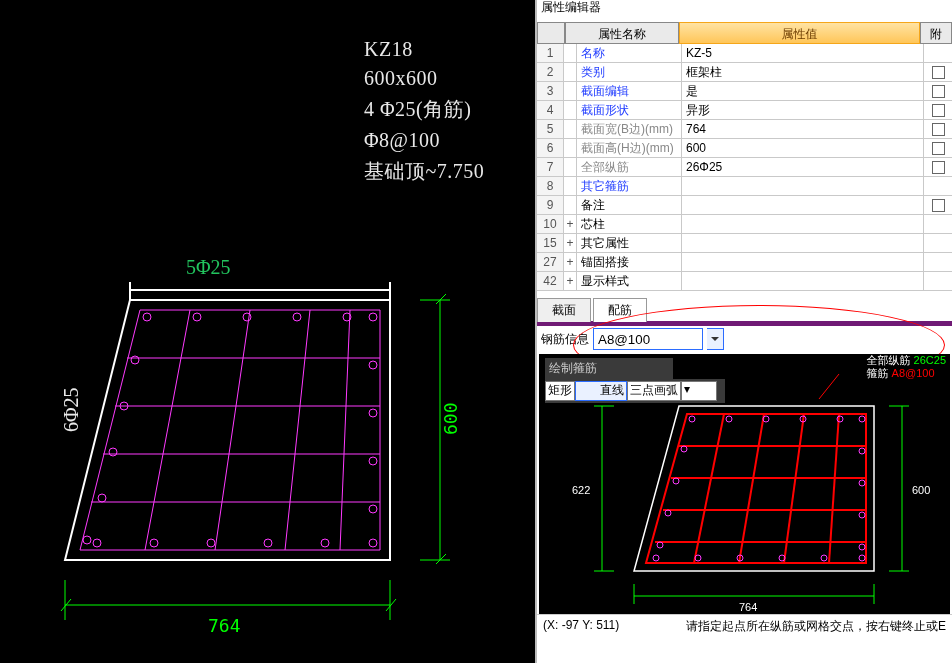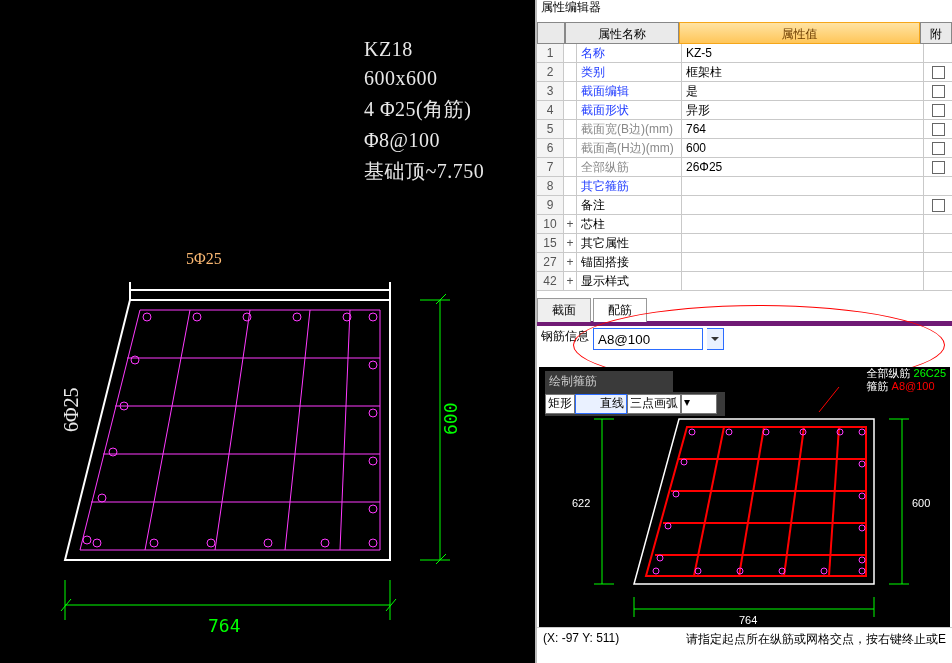--- a/index.html
+++ b/index.html
@@ -3,21 +3,21 @@
 <meta charset="utf-8">
 <style>
   html, body { margin:0; padding:0; font-family:"Microsoft YaHei","SimSun",sans-serif; font-size:12px; background:#fff; }
   .root { display:flex; width:952px; height:663px; overflow:hidden; }
 
   
   .cad { flex:0 0 535px; background:#000; color:#fff; position:relative; }
   .cad-notes { position:absolute; left:364px; top:38px; color:#e8e8e8; font-size:20px; font-family:"KaiTi","SimSun",serif; letter-spacing:0.5px; }
   .cad-notes div { margin-bottom:6px; white-space:nowrap; }
 
-  .dim-top-text { position:absolute; left:186px; top:250px; color:#fdba74; font-size:16px; font-family:"KaiTi","SimSun",serif; }
+  .dim-top-text { position:absolute; left:186px; top:256px; color:#22c55e; font-size:20px; font-family:"KaiTi","SimSun",serif; }
   .dim-left-text { position:absolute; left:60px; top:432px; color:#e8e8e8; font-size:20px; transform:rotate(-90deg); transform-origin:left top; font-family:"KaiTi","SimSun",serif; }
 
   .shape-wrap { position:absolute; left:0px; top:280px; width:520px; height:380px; }
   svg { display:block; }
 
   .outline { fill:none; stroke:#fff; stroke-width:2; }
   .grid { stroke:#ff3aff; stroke-width:1; }
   .circle { fill:none; stroke:#ff3aff; stroke-width:1; }
 
   .dim-line-g { stroke:#00ff00; stroke-width:1; fill:none; }
@@ -43,21 +43,21 @@
   .pname.gray { color:#888; }
 
   .tabs { display:flex; margin-top:6px; border-bottom:5px solid #701a75; }
   .tab { padding:3px 14px; border:1px solid #999; border-bottom:none; margin-right:2px; background:#efefef; position:relative; top:1px; }
   .tab.active { background:#fff; }
 
   .actions { display:flex; flex-wrap:nowrap; gap:6px; padding:6px 4px 4px; overflow:hidden; }
   .actions .ab { font-size:12px; white-space:nowrap; color:#000; padding:1px 3px; border:1px solid transparent; }
   .actions .ab.sel { border:1px solid #2b6cff; background:#eaf1ff; }
 
-  .rebar-line { display:flex; padding:2px 4px 17px; gap:4px; }
+  .rebar-line { display:flex; align-items:center; padding:2px 4px 4px; gap:4px; }
   .rebar-line .lbl { font-size:12px; }
   .rebar-line .inp { border:1px solid #2b6cff; padding:1px 4px; height:18px; width:100px; }
   .dd-btn { width:16px; height:20px; border:1px solid #2b6cff; border-left:none; background:#eaf1ff; display:flex; align-items:center; justify-content:center; }
   .dd-btn::after { content:""; border:4px solid transparent; border-top-color:#333; margin-top:4px; }
 
   .mini-wrap { background:#000; margin:0 2px; position:relative; height:260px; overflow:hidden; }
   .mini-title { color:#ccc; font-size:12px; padding:2px 4px; background:#3a3a3a; width:120px; }
   .mini-dd { display:flex; align-items:center; gap:0; padding:2px 0; background:#3a3a3a; width:180px; }
   .mini-dd select, .mini-dd .mini-sel { font-size:12px; border:1px solid #777; background:#fff; height:18px; padding:0 2px; }
   .mini-sel.active { border:1px solid #2b6cff; background:#eaf1ff;padding-left:24px; }

